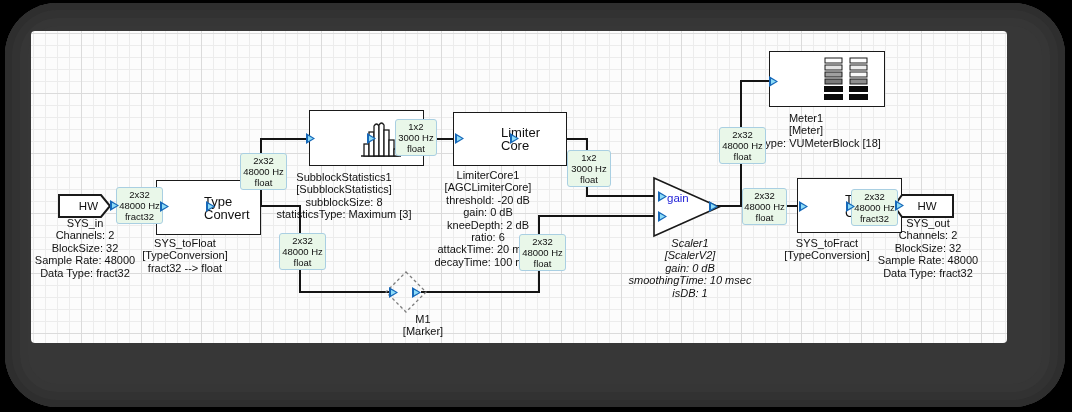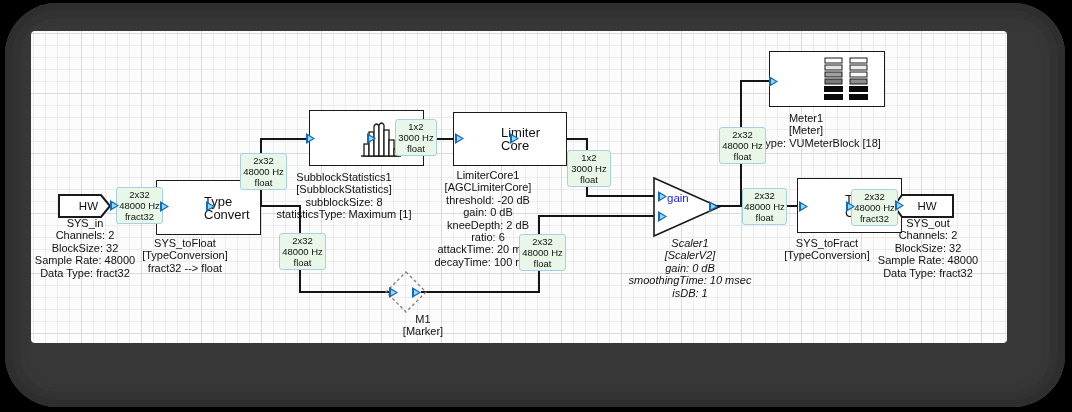--- a/index.html
+++ b/index.html
@@ -87,21 +87,21 @@
         <path d="M22,40 V9 Q24.5,5 27,9 V40 Z" fill="#fff" stroke="#1a1a1a" stroke-width="1.3"></path>
         <rect x="27" y="14" width="5" height="26" fill="#fff" stroke="#1a1a1a" stroke-width="1.3"></rect>
         <rect x="32" y="24" width="5" height="16" fill="#fff" stroke="#1a1a1a" stroke-width="1.3"></rect>
         <rect x="37" y="33" width="4" height="7" fill="#fff" stroke="#1a1a1a" stroke-width="1.3"></rect>
       </svg>
     </div>
     <div class="cap" style="left:223px;top:140px;">
       <span>SubblockStatistics1</span>
       <span>[SubblockStatistics]</span>
       <span>subblockSize: 8</span>
-      <span>statisticsType: Maximum [1]</span>
+      <span>statisticsType: Maximum [3]</span>
     </div>
 
     <div class="block" style="left:422px;top:81px;width:65px;height:52px;">
       <span>Limiter</span>
       <span>Core</span>
     </div>
     <div class="cap" style="left:367px;top:138px;">
       <span>LimiterCore1</span>
       <span>[AGCLimiterCore]</span>
       <span>threshold: -20 dB</span>

